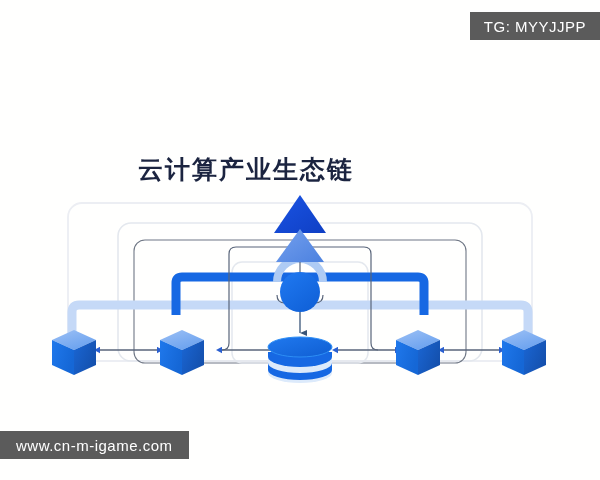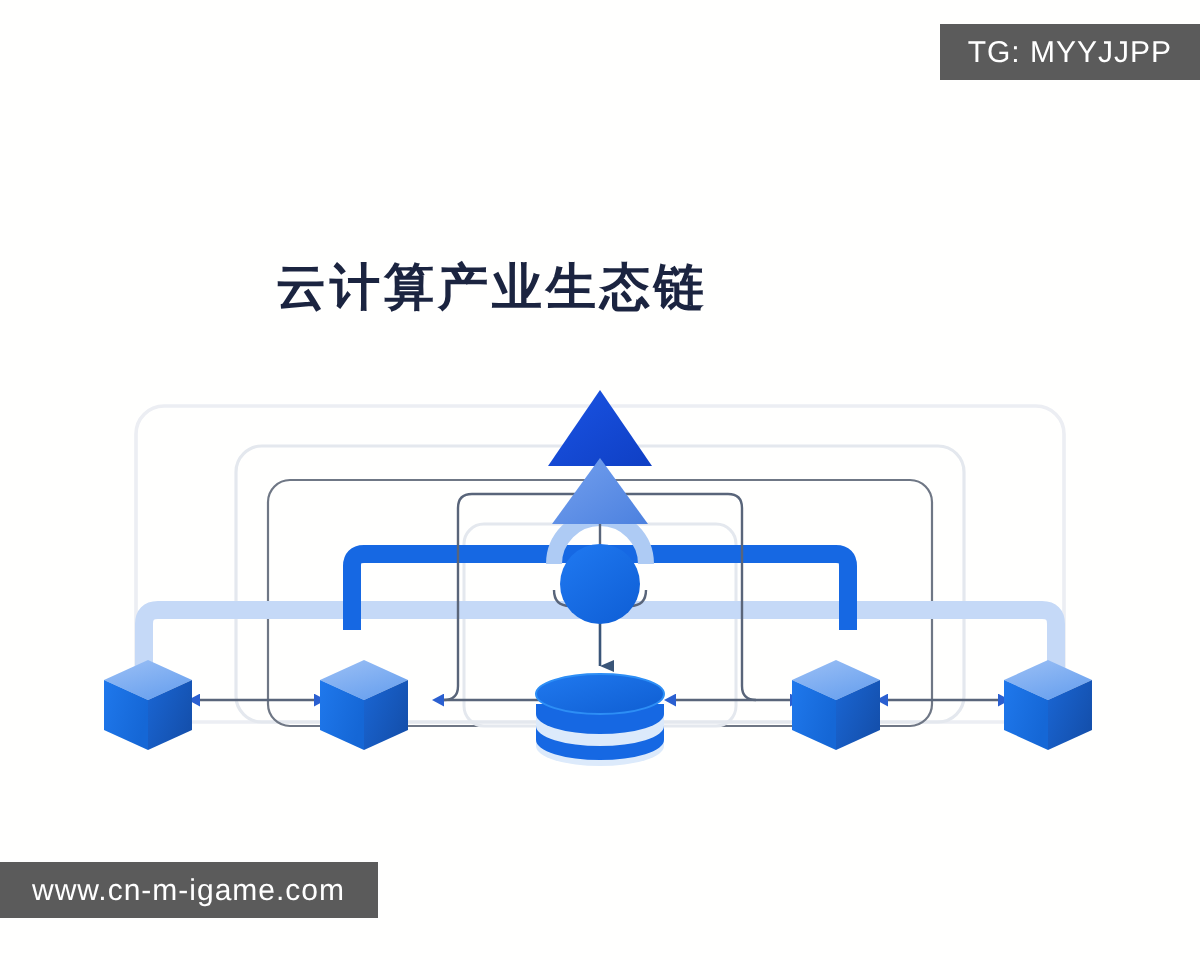--- a/index.html
+++ b/index.html
@@ -49,21 +49,21 @@
     height: 28px;
     padding: 0 16px;
     font-size: 15px;
     margin-top: 48px;
   }
 
   
   #diagram-title {
     position: absolute;
     left: 0;
-    top: 127px;
+    top: 153px;
     width: 492px;
     text-align: center;
     font-family: Liberation Sans, sans-serif;
     font-size: 25px;
     font-weight: bold;
     color: #1b2440;
     letter-spacing: 2px;
   }
 
   #figure {

